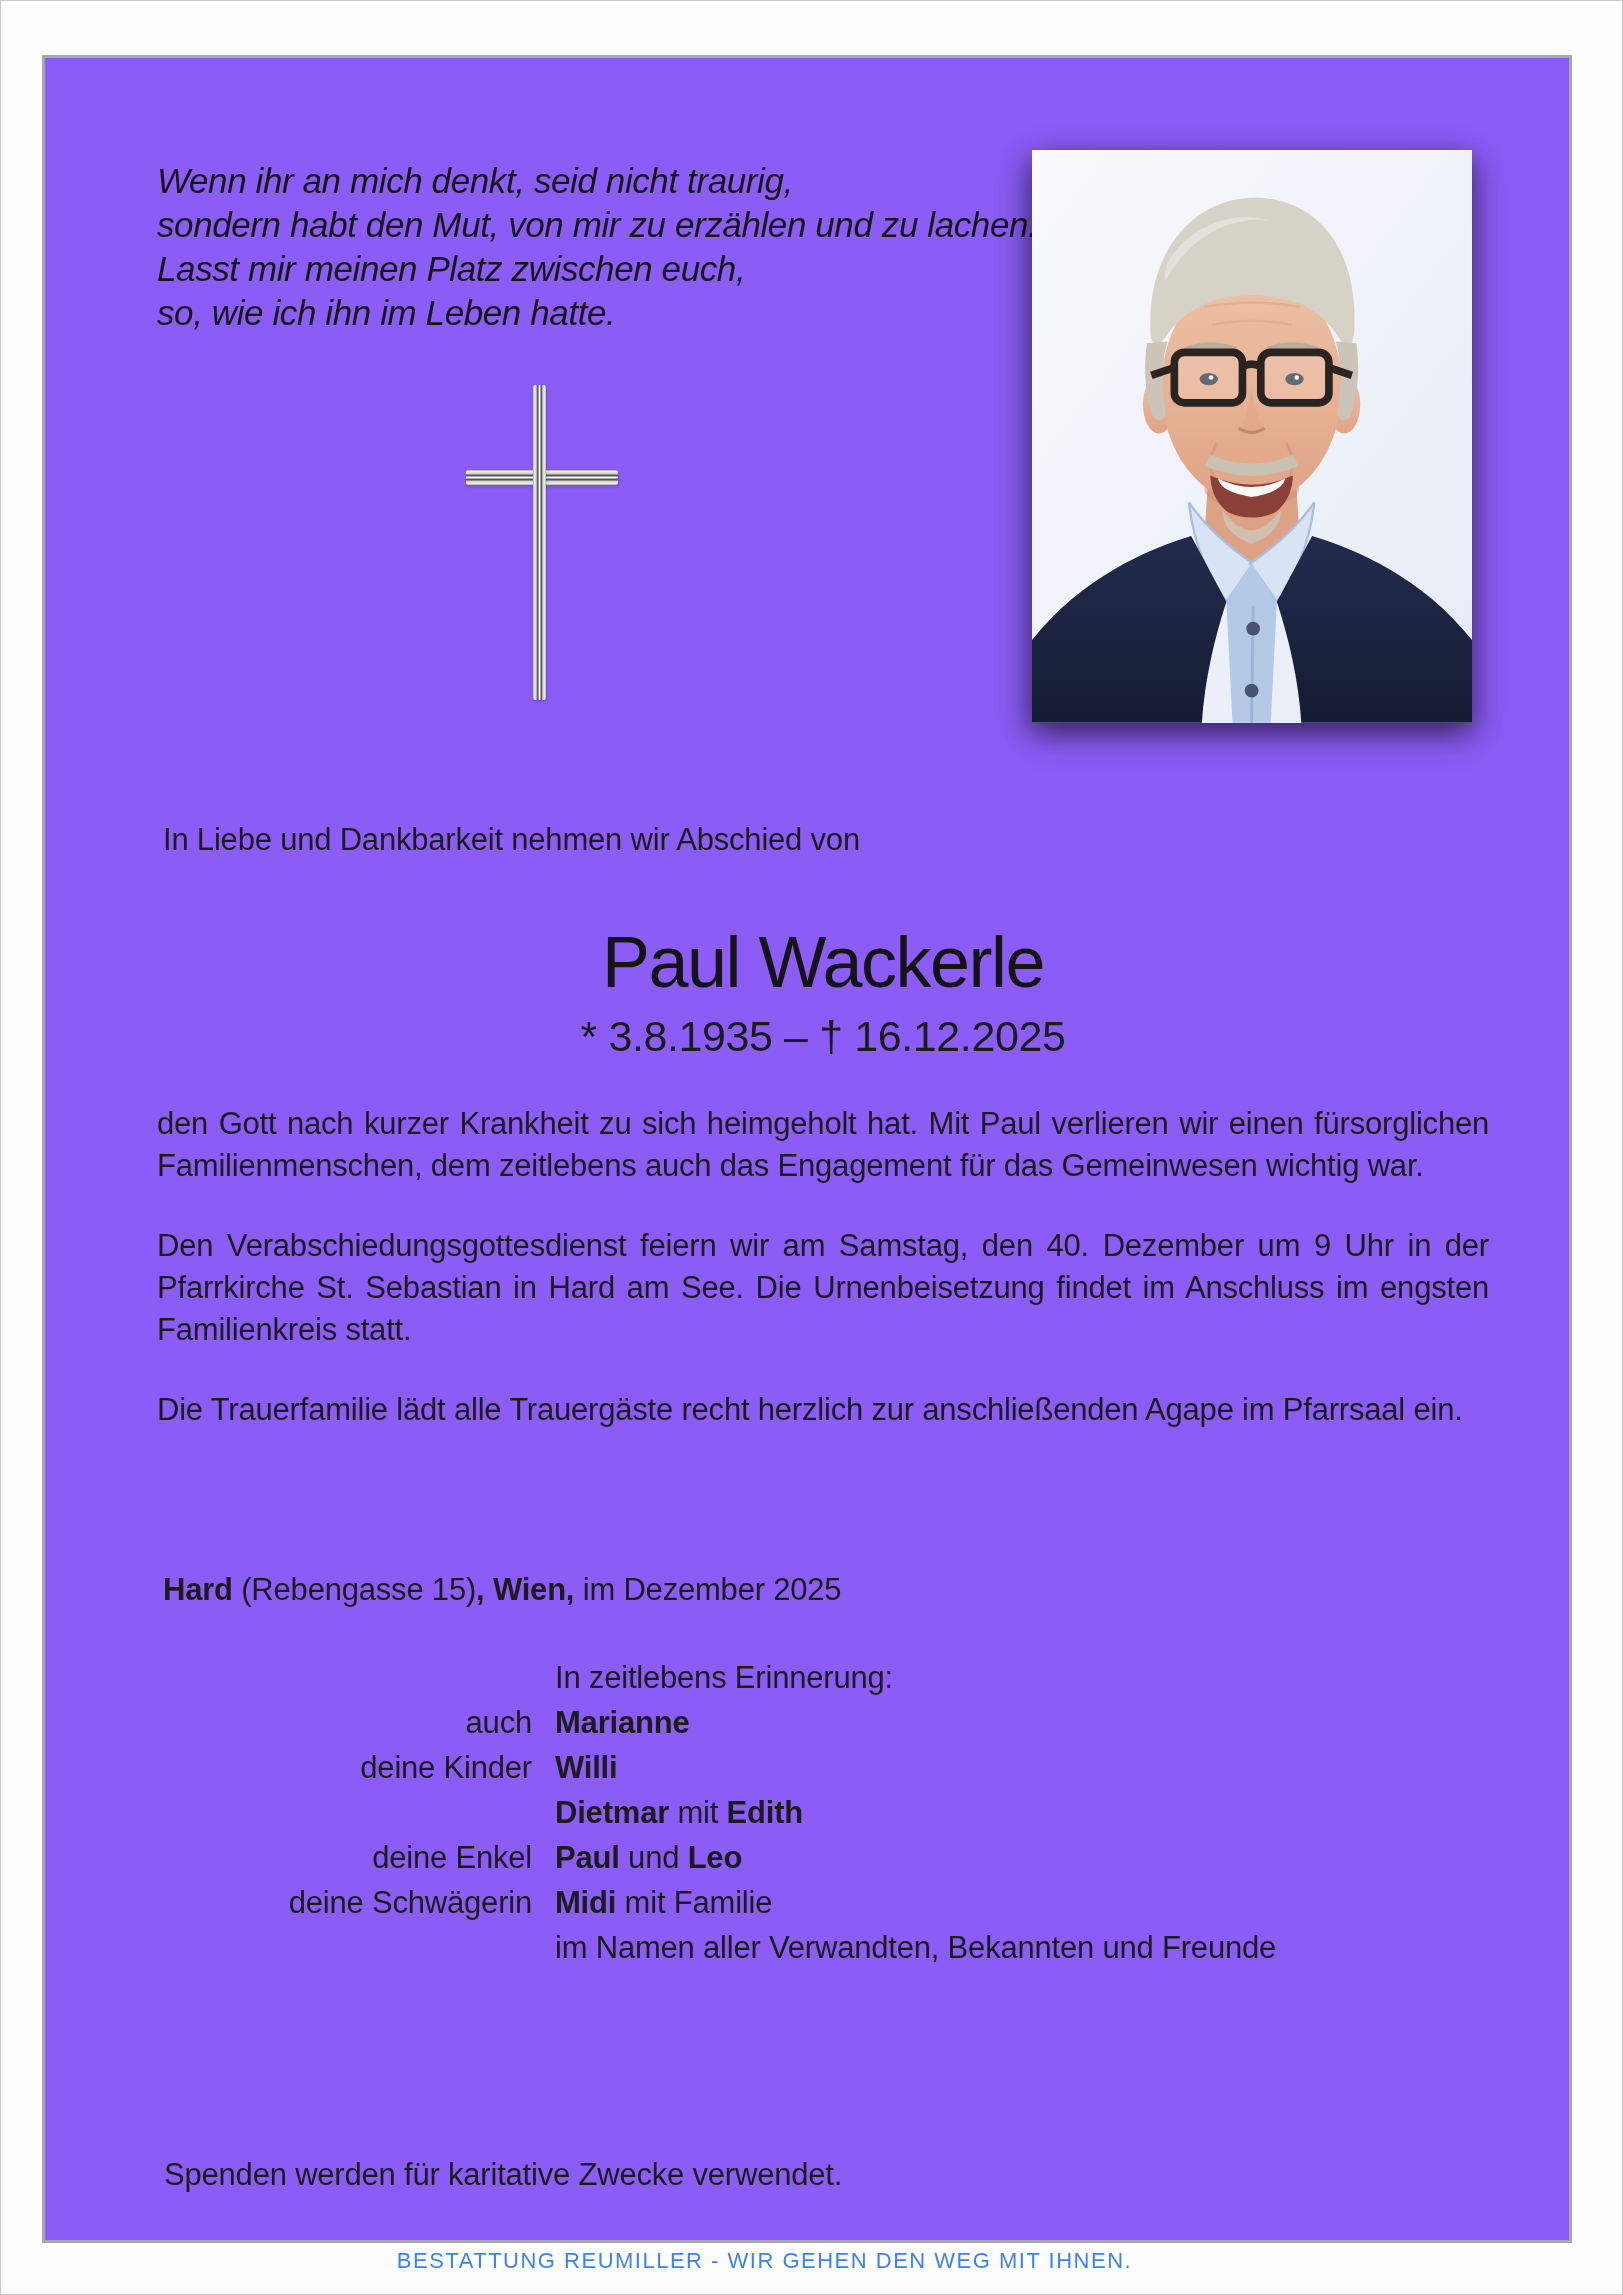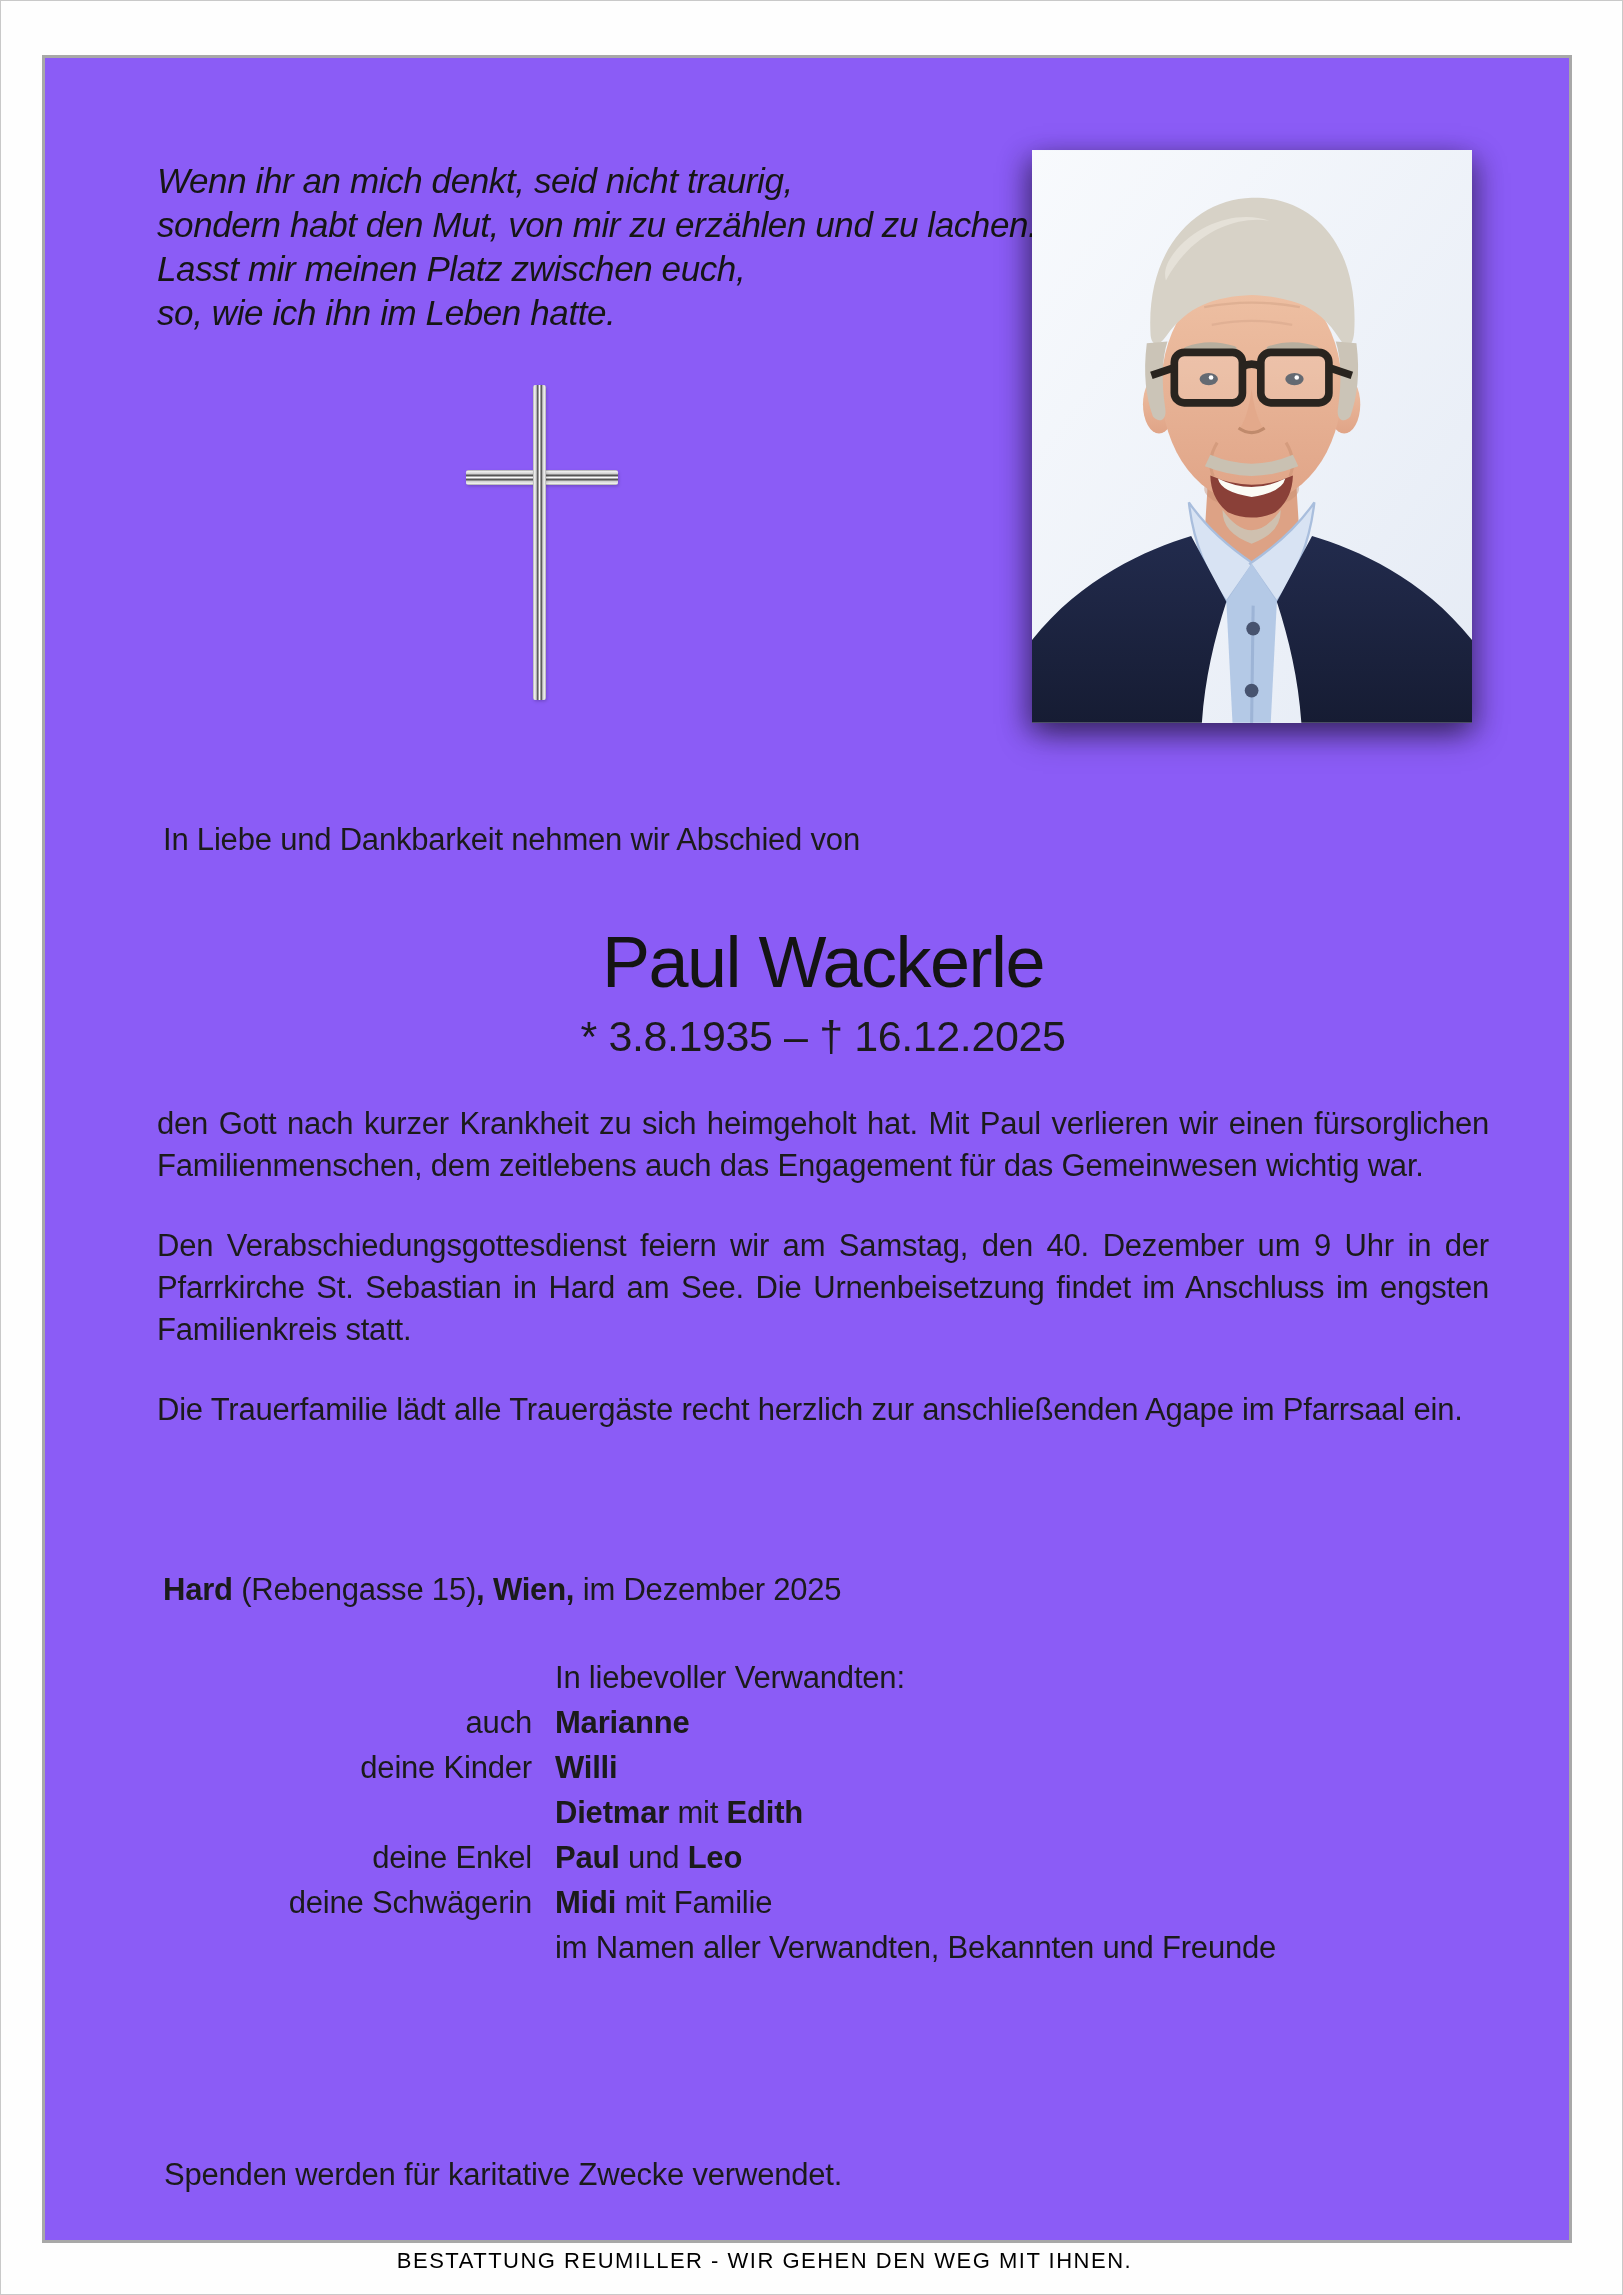--- a/index.html
+++ b/index.html
@@ -66,21 +66,21 @@
   .place{position:absolute;left:118px;top:1514px;font-size:31px;letter-spacing:-0.2px;}
   .b{font-weight:bold;}
   .family{position:absolute;left:112px;top:1597px;width:1332px;font-size:31px;letter-spacing:-0.2px;}
   .fam-row{display:flex;line-height:45px;}
   .fam-label{width:375px;margin-right:23px;text-align:right;flex:0 0 auto;}
   .fam-name{flex:1 1 auto;}
   .donation{position:absolute;left:119px;top:2099px;font-size:31px;letter-spacing:-0.2px;}
   .footer{
     position:absolute;left:0;top:2247px;width:1527px;
     text-align:center;font-size:22px;letter-spacing:1.5px;
-    color:#000000;
+    color:#3b82f6;
   }
 </style>
 </head>
 <body>
 
 <div class="page">
   <div class="card">
 
     <div class="quote">
         <div>Wenn ihr an mich denkt, seid nicht traurig,</div>
@@ -178,21 +178,21 @@
         <p>den Gott nach kurzer Krankheit zu sich heimgeholt hat. Mit Paul verlieren wir einen fürsorglichen Familienmenschen, dem zeitlebens auch das Engagement für das Gemeinwesen wichtig war.</p>
         <p>Den Verabschiedungsgottesdienst feiern wir am Samstag, den 40. Dezember um 9 Uhr in der Pfarrkirche St. Sebastian in Hard am See. Die Urnenbeisetzung findet im Anschluss im engsten Familienkreis statt.</p>
         <p>Die Trauerfamilie lädt alle Trauergäste recht herzlich zur anschließenden Agape im Pfarrsaal ein.</p>
       </div>
 
     <div class="place"><span class="b">Hard</span><span> (Rebengasse 15)</span><span class="b">, Wien,</span><span> im Dezember 2025</span></div>
 
     <div class="family">
         <div class="fam-row">
           <div class="fam-label"></div>
-          <div class="fam-name"><span>In liebevoller Verwandten:</span></div>
+          <div class="fam-name"><span>In zeitlebens Erinnerung:</span></div>
         </div>
         <div class="fam-row">
           <div class="fam-label">auch</div>
           <div class="fam-name"><span class="b">Marianne</span></div>
         </div>
         <div class="fam-row">
           <div class="fam-label">deine Kinder</div>
           <div class="fam-name"><span class="b">Willi</span></div>
         </div>
         <div class="fam-row">

